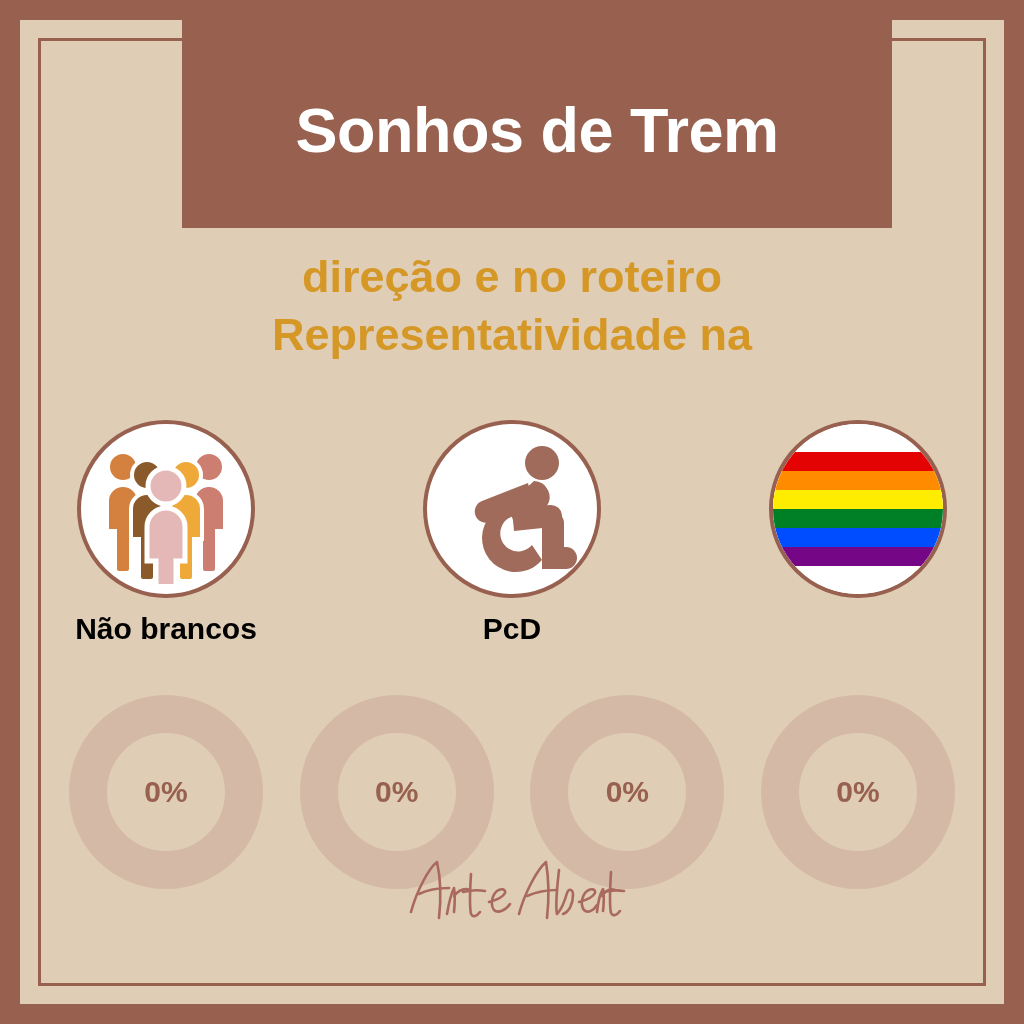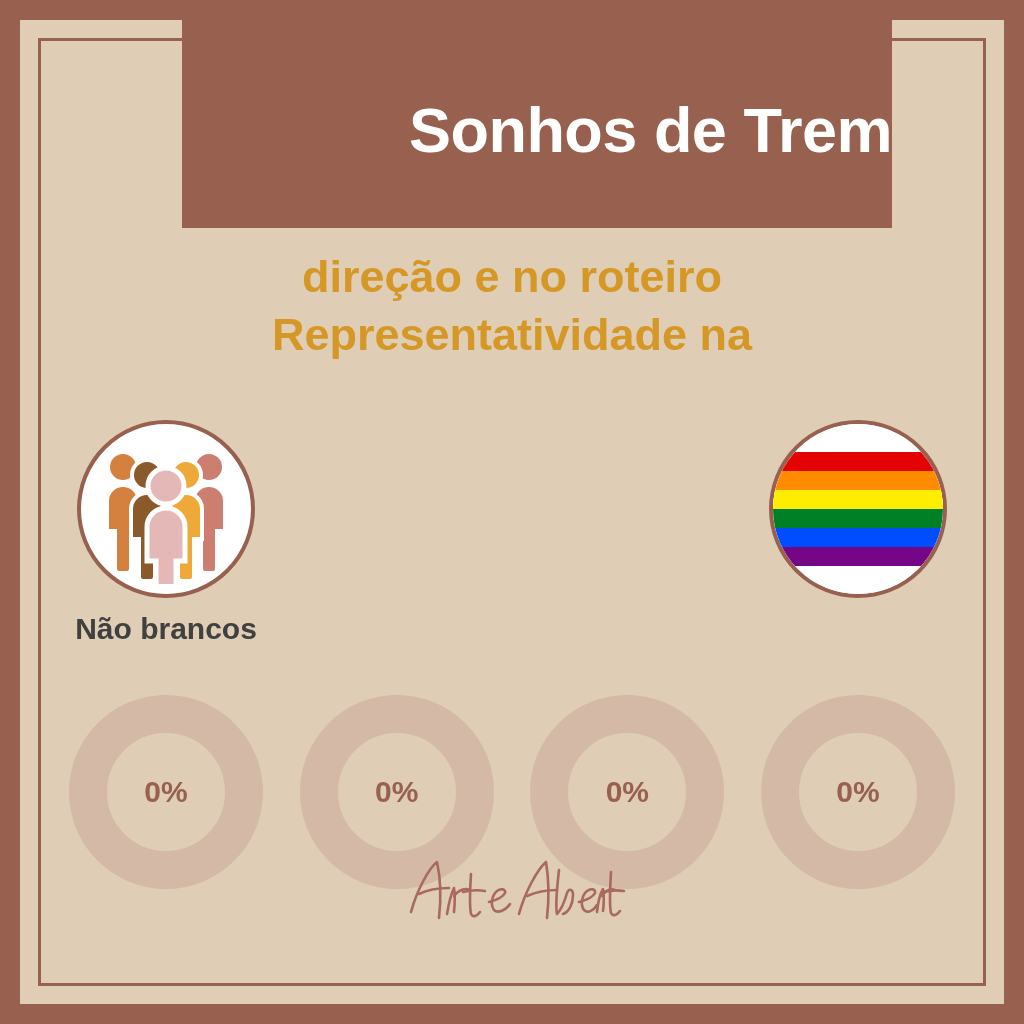--- a/index.html
+++ b/index.html
@@ -42,21 +42,21 @@
   
   .title-banner {
     position: absolute;
     left: 162px;
     top: 0px;
     width: 710px;
     height: 208px;
     background: #97604F;
     display: flex;
     align-items: center;
-    justify-content: flex-end;
+    justify-content: center;
     z-index: 3;
   }
   .title-text {
     color: #FFFFFF;
     font-size: 63px;
     font-weight: bold;
     letter-spacing: -0.5px;
     line-height: 1;
     text-align: center;
     white-space: nowrap;
@@ -103,21 +103,21 @@
     box-sizing: border-box;
     display: flex;
     align-items: center;
     justify-content: center;
     overflow: hidden;
     position: relative;
   }
   .cat-circle svg { display: block; }
   .cat-label {
     margin-top: 16px;
-    color: #404040;
+    color: #000000;
     font-size: 30px;
     font-weight: bold;
     white-space: nowrap;
     line-height: 1;
   }
   
   .donuts {
     position: absolute;
     left: 46px;
     right: 46px;
@@ -205,20 +205,45 @@
                 <circle cx="75" cy="52" r="18"></circle>
                 <path d="M75 74 h0 a19 19 0 0 1 19 19 v34 h-9 v40 a5 5 0 0 1 -5 5 h-10 a5 5 0 0 1 -5 -5 v-40 h-9 v-34 a19 19 0 0 1 19 -19 z"></path>
               </g>
             </svg>
           </span>
         </div>
         <div class="cat-label">Não brancos</div>
       </div>
 
 
+      <div class="cat">
+        <div class="cat-circle">
+          <span>
+            <svg width="140" height="140" viewBox="0 0 140 140">
+              <g fill="#A06B5A">
+
+                <circle cx="100" cy="24" r="17"></circle>
+
+                <path d="M92 42 a16 16 0 0 1 12 26 l-30 22 l-8 -24 z"></path>
+
+                <path d="M86 44 l-46 18 a11 11 0 0 0 8 21 l44 -17 z"></path>
+
+                <path d="M70 70 l38 -4 a11 11 0 0 1 2 22 l-38 4 z"></path>
+
+                <path d="M100 84 a11 11 0 0 1 22 0 l0 30 a11 11 0 0 1 -22 0 z"></path>
+
+                <path d="M100 108 l24 0 a11 11 0 0 1 0 22 l-24 0 z"></path>
+
+                <path d="M82 66 a34 34 0 1 0 18 55 l-10 -15 a18 18 0 1 1 -9 -29 z"></path>
+              </g>
+            </svg>
+          </span>
+        </div>
+        <div class="cat-label">PcD</div>
+      </div>
 
       <div class="cat">
         <div class="cat-circle">
           <span>
             <svg width="172" height="172" viewBox="0 0 172 172">
               <defs>
                 <clipPath id="flagclip">
                     <circle cx="86" cy="86" r="86"></circle>
                   </clipPath>
               </defs>

